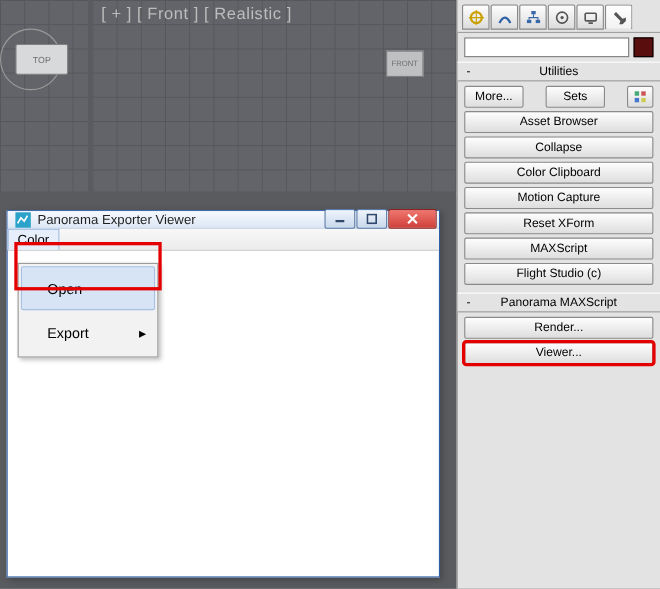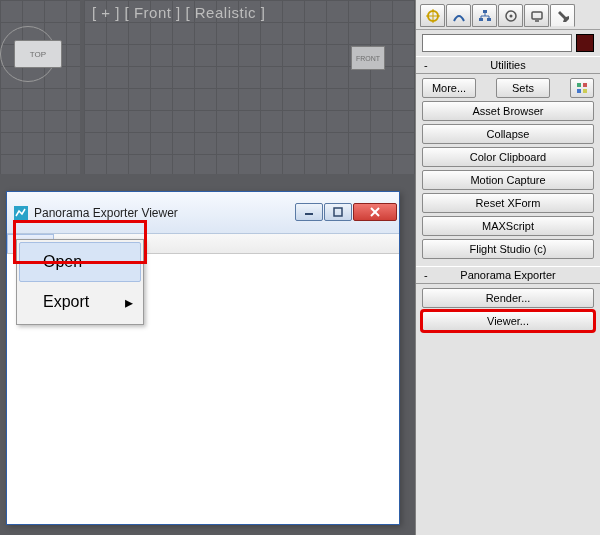--- a/index.html
+++ b/index.html
@@ -31,33 +31,33 @@
 .row3{display:flex;gap:20px;margin-bottom:3px}
 .btn{height:20px;background:linear-gradient(#fdfdfd,#dedede);border:1px solid #8a8a8a;border-radius:2px;font-size:11px;display:flex;align-items:center;justify-content:center;cursor:default}
 .btn.small{flex:1}
 .btn.icon{width:24px;flex:none}
 .btn.full{width:100%;margin-bottom:3px}
 
 .hl-red{outline:3px solid #e40000;outline-offset:-1px}
 
 
 .popup{position:absolute;left:6px;top:191px;width:394px;height:334px;background:#fff;border:1px solid #2e5ea6;box-shadow:2px 2px 6px rgba(0,0,0,.25)}
-.titlebar{height:42px;background:linear-gradient(#f6f9fe,#dde7f5);display:flex;align-items:center;padding:0 0 0 6px;border-bottom:1px solid #b7c8de}
+.titlebar{height:16px;background:linear-gradient(#f6f9fe,#dde7f5);display:flex;align-items:center;padding:0 0 0 6px;border-bottom:1px solid #b7c8de}
 .titlebar .ico{width:16px;height:16px;margin-right:5px}
 .titlebar .txt{flex:1;color:#1f1f1f;font-size:12px}
 .winbtns{display:flex;height:20px;margin-right:2px}
 .winbtn{width:28px;height:18px;margin-left:1px;border:1px solid #5a7aa5;border-radius:2px;background:linear-gradient(#eef4fb,#c9d8ec);display:flex;align-items:center;justify-content:center;color:#30486b}
 .winbtn.close{width:44px;background:linear-gradient(#f07770,#cf4038);border-color:#8f231f;color:#fff}
 
 .menubar{height:20px;background:linear-gradient(#f8f8f8,#ececec);border-bottom:1px solid #c9c9c9;display:flex;align-items:stretch}
 .menuitem{padding:0 8px;display:flex;align-items:center;font-size:12px}
 .menuitem.open{background:#e7eefb;border:1px solid #a7bfe3;border-bottom:none}
 
 .dropdown{position:absolute;left:9px;top:47px;width:128px;background:#f2f2f2;border:1px solid #9b9b9b;box-shadow:2px 2px 4px rgba(0,0,0,.25);padding:2px}
-.dd-item{height:40px;display:flex;align-items:center;padding:0 20px 0 24px;font-size:16px;position:relative}
+.dd-item{height:40px;display:flex;align-items:center;padding:0 20px 0 24px;font-size:13px;position:relative}
 .dd-item.hover{background:#d7e4f6;border:1px solid #a7bfe3;border-radius:2px;padding-left:23px}
 .dd-item .arrow{position:absolute;right:8px}
 
 .hl-box{position:absolute;border:3px solid #e40000;pointer-events:none}
 
 
 svg{display:block}
 </style>
 </head>
 <body>
@@ -141,21 +141,21 @@
     <div class="btn full">Collapse</div>
     <div class="btn full">Color Clipboard</div>
     <div class="btn full">Motion Capture</div>
     <div class="btn full">Reset XForm</div>
     <div class="btn full">MAXScript</div>
     <div class="btn full">Flight Studio (c)</div>
   </div>
 
   <div class="rollout-head">
     <span class="minus">-</span>
-    <span>Panorama Exporter</span>
+    <span>Panorama MAXScript</span>
   </div>
   <div class="rollout-body">
     <div class="btn full">Render...</div>
     <div class="btn full hl-red">Viewer...</div>
   </div>
 </div>
 
 <div class="popup">
   <div class="titlebar">
     <span class="ico">

